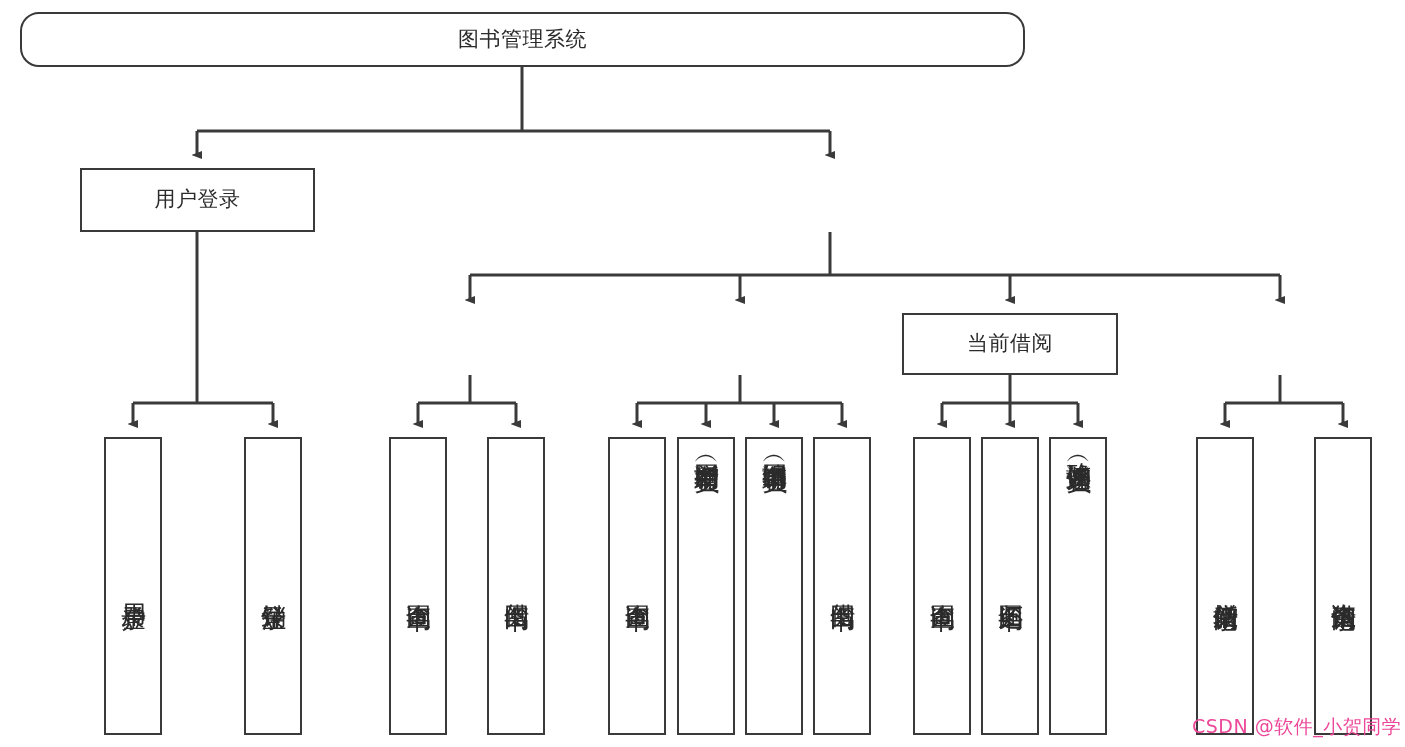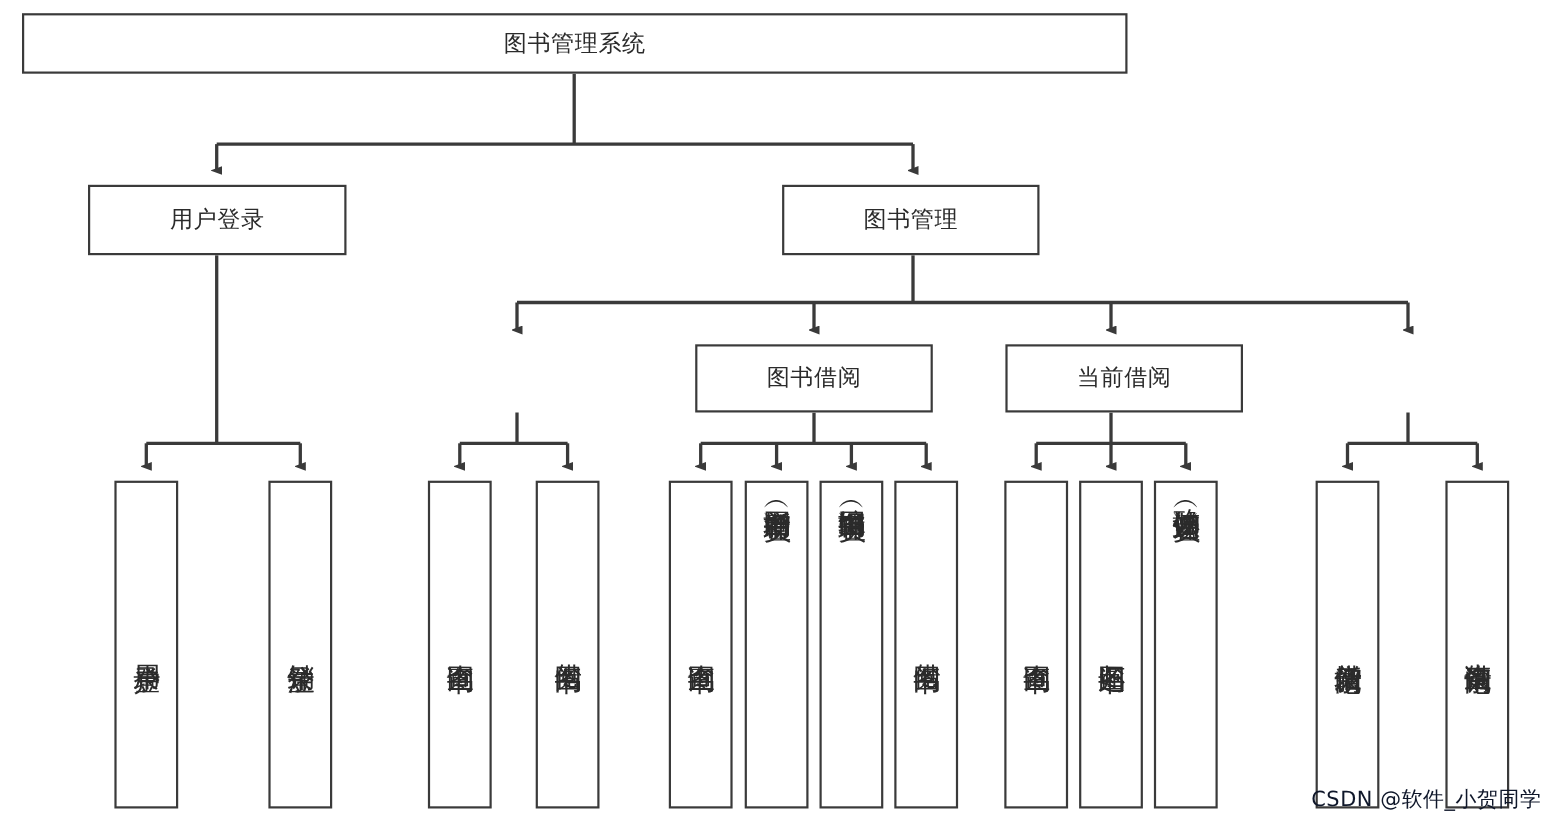--- a/index.html
+++ b/index.html
@@ -50,21 +50,21 @@
     padding-bottom: 4px;
     justify-content: flex-start;
     align-items: center;
   }
   .node-box.v.centered {
     justify-content: center;
   }
   .watermark {
     position: absolute;
     font-size: 19px;
-    color: #0f172a;
+    color: #ec4899;
     white-space: nowrap;
     letter-spacing: 0.5px;
   }
 </style>
 </head>
 <body>
 
 <div id="canvas">
 
   <svg id="diagram-svg" viewBox="0 0 1405 747" xmlns="http://www.w3.org/2000/svg">
@@ -110,27 +110,25 @@
       <path d="M1010,403 L1010,424" marker-end="url(#arrow)"></path>
       <path d="M1078,403 L1078,424" marker-end="url(#arrow)"></path>
 
       <path d="M1280,375 L1280,403"></path>
       <path d="M1225,403 L1343,403"></path>
       <path d="M1225,403 L1225,424" marker-end="url(#arrow)"></path>
       <path d="M1343,403 L1343,424" marker-end="url(#arrow)"></path>
     </g>
   </svg>
 
-  <div class="node-box h" id="node-root" style="left: 20px; top: 12px; width: 1005px; height: 55px;">图书管理系统</div>
+  <div class="node-box h" id="node-root" style="left: 20px; top: 12px; width: 1005px; height: 55px; border-radius: 19px;">图书管理系统</div>
 
   <div class="node-box h" id="node-l2-0" style="left: 80px; top: 168px; width: 235px; height: 64px;">用户登录</div>
-  <div class="node-box h" id="node-l2-1" style="left: 711px; top: 168px; width: 234px; height: 64px;">图书管理</div>
 
-  <div class="node-box h" id="node-l3-1" style="left: 632px; top: 313px; width: 216px; height: 62px;">图书借阅</div>
-  <div class="node-box h" id="node-l3-2" style="left: 902px; top: 313px; width: 216px; height: 62px; margin-left: 12px;">当前借阅</div>
+  <div class="node-box h" id="node-l3-2" style="left: 902px; top: 313px; width: 216px; height: 62px;">当前借阅</div>
 
   <div class="node-box v centered" id="leaf-0" style="left: 104px; top: 437px; width: 58px; height: 298px;">用户登录</div>
   <div class="node-box v centered" id="leaf-1" style="left: 244px; top: 437px; width: 58px; height: 298px;">注销登录</div>
   <div class="node-box v centered" id="leaf-2" style="left: 389px; top: 437px; width: 58px; height: 298px;">查询图书</div>
   <div class="node-box v centered" id="leaf-3" style="left: 487px; top: 437px; width: 58px; height: 298px;">借阅图书</div>
   <div class="node-box v centered" id="leaf-4" style="left: 608px; top: 437px; width: 58px; height: 298px;">查询图书</div>
   <div class="node-box v" id="leaf-5" style="left: 677px; top: 437px; width: 58px; height: 298px;">新增图书（管理员）</div>
   <div class="node-box v" id="leaf-6" style="left: 745px; top: 437px; width: 58px; height: 298px;">编辑图书（管理员）</div>
   <div class="node-box v centered" id="leaf-7" style="left: 813px; top: 437px; width: 58px; height: 298px;">借阅图书</div>
   <div class="node-box v centered" id="leaf-8" style="left: 913px; top: 437px; width: 58px; height: 298px;">查询图书</div>

